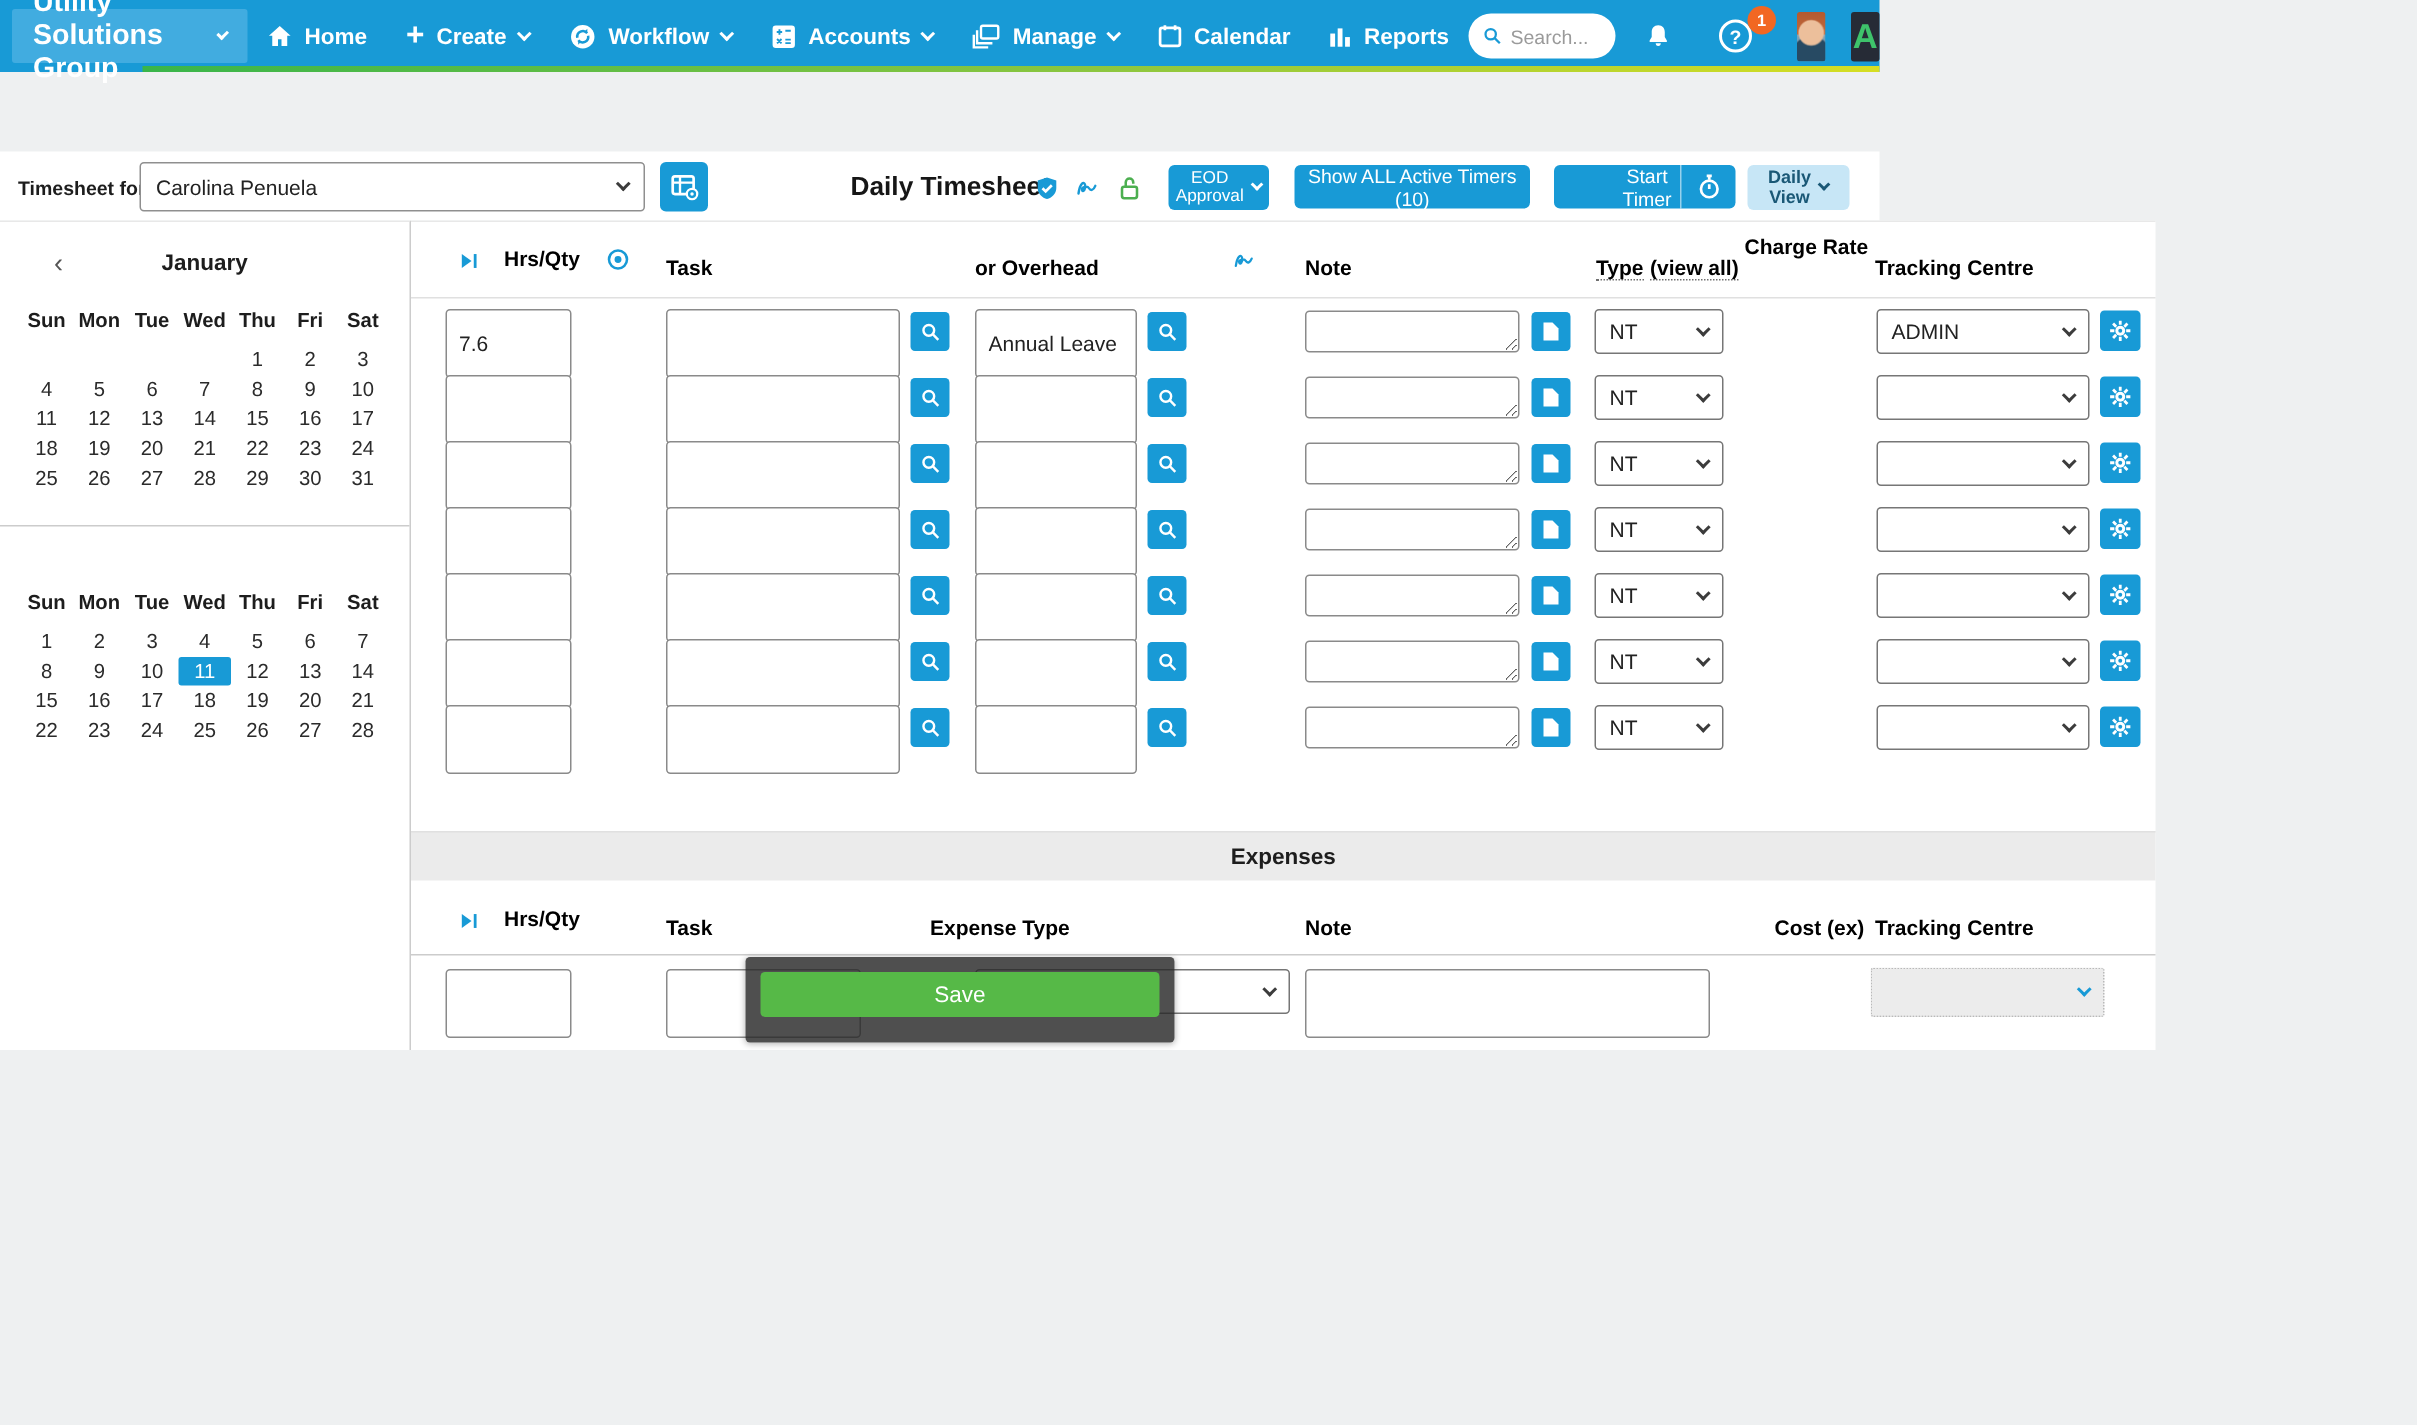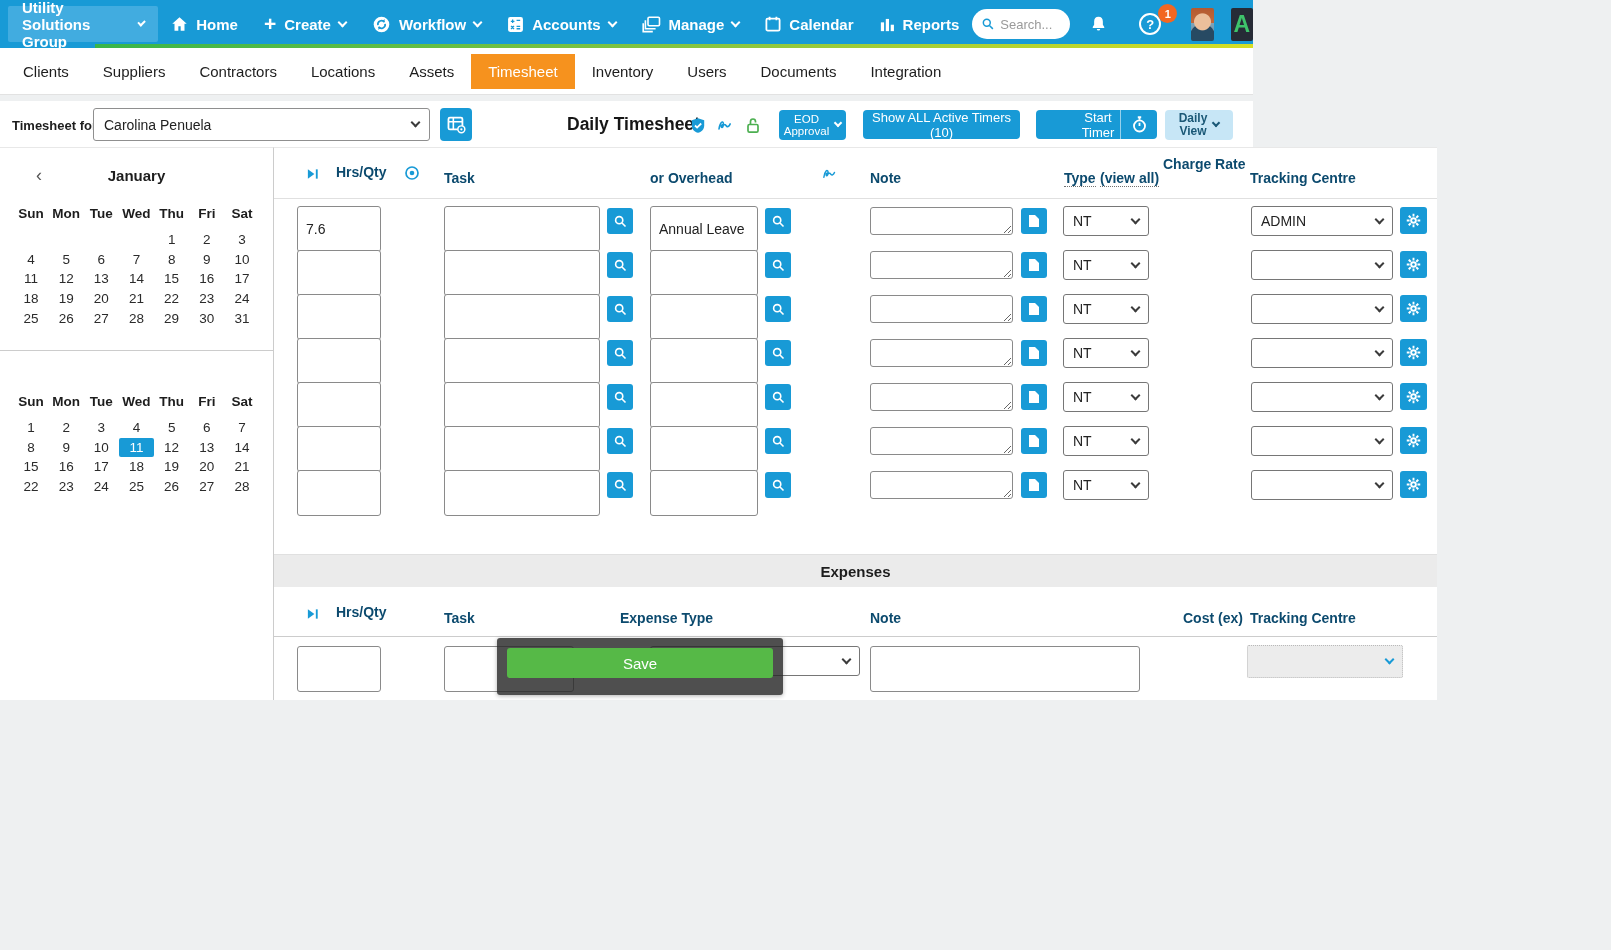--- a/index.html
+++ b/index.html
@@ -2,21 +2,21 @@
 <html><head>
 <meta charset="utf-8">
 <style>
   * { box-sizing: border-box; margin: 0; padding: 0; }
   body { margin: 0; background: #e9ebec; font-family: "Liberation Sans", "DejaVu Sans", sans-serif; }
   .page { position: relative; width: 1611px; height: 950px; background: #eef0f1; overflow: hidden; }
 
   
   .navbar { position: absolute; left: 0; top: 0; width: 1253px; height: 48px; background: #189ad6; display: flex; align-items: center; color: #fff; }
   .navstrip { position: absolute; left: 95px; right: 0; bottom: 0; height: 4px; background: linear-gradient(to right, #39b54a, #8cc63f 55%, #d6de23); }
-  .orgbox { display: flex; align-items: center; gap: 10px; background: #41ace0; height: 36px; margin-left: 8px; padding: 0 14px; border-radius: 2px; font-size: 15px; font-weight: bold; cursor: pointer; }
+  .orgbox { display: flex; align-items: center; gap: 10px; background: #41ace0; height: 36px; margin-left: 8px; padding: 0 14px; border-radius: 2px; font-size: 19px; font-weight: bold; cursor: pointer; }
   .navitem { display: flex; align-items: center; gap: 8px; padding: 0 13px; font-size: 15px; font-weight: bold; height: 44px; cursor: pointer; white-space: nowrap; }
   .navitem:first-of-type { margin-left: 14px; }
   .chev { display: inline-block; width: 7px; height: 7px; border-right: 2px solid #fff; border-bottom: 2px solid #fff; transform: rotate(45deg); margin-top: -4px; }
   .chev.dk { border-color: #3c3c3c; }
   .chev.blue { border-color: #189ad6; }
   .plus { font-size: 21px; font-weight: bold; line-height: 18px; }
   .searchbox { margin-left: auto; display: flex; align-items: center; gap: 6px; width: 98px; height: 30px; background: #fff; border-radius: 15px; padding: 0 10px; }
   .searchbox input { border: 0; outline: none; width: 60px; font-size: 13px; color: #444; background: transparent; }
   .searchbox input::placeholder { color: #9a9a9a; }
   .bell { margin-left: 20px; cursor: pointer; display: flex; }
@@ -61,21 +61,21 @@
   .cal-arrow.next { right: 26px; }
   .cal table { width: 246px; margin: 12px auto 0; border-collapse: collapse; table-layout: fixed; }
   .cal th { font-size: 13.5px; font-weight: bold; color: #1d1d1d; padding: 3px 0 9px; }
   .cal td { font-size: 13.5px; color: #2b2b2b; text-align: center; height: 19.6px; cursor: pointer; }
   .cal td.selday { background: #189ad6; color: #fff; border-radius: 2px; }
   .cal-divider { border-top: 1px solid #ccc; margin-top: 22px; }
   .cal.feb { padding-top: 28px; }
 
   
   .main { position: absolute; left: 274px; top: 147px; width: 1163px; height: 553px; background: #fff; border-top: 1px solid #e8e8e8; }
-  .th { position: absolute; font-size: 14px; font-weight: bold; color: #0c4a6e; white-space: nowrap; }
+  .th { position: absolute; font-size: 14px; font-weight: bold; color: #000000; white-space: nowrap; }
   .dotted { border-bottom: 1px dotted #707070; cursor: pointer; }
   .hicon { position: absolute; display: flex; }
   .rows { position: absolute; left: 0; top: 50px; width: 100%; border-top: 1px solid #e0e0e0; }
   .trow { position: relative; height: 44px; width: 100%; }
   .fld { position: absolute; top: 7px; height: 46px; border: 1px solid #8a8a8a; border-radius: 3px; padding: 0 8px; font-size: 14px; font-family: inherit; color: #222; background: #fff; outline: none; }
   .i-hrs { left: 23px; width: 84px; }
   .i-task { left: 170px; width: 156px; }
   .i-oh { left: 376px; width: 108px; }
   .t-note { left: 596px; width: 143px; height: 28px; top: 8px; resize: both; padding-top: 4px; }
   .sbtn { position: absolute; top: 9px; width: 26px; height: 26px; background: #189ad6; border: 0; border-radius: 3px; cursor: pointer; display: flex; align-items: center; justify-content: center; padding: 0; }
@@ -179,32 +179,20 @@
     </div>
     <div class="helpwrap">
       <div class="helpcirc">?</div>
       <div class="badge">1</div>
     </div>
     <div class="avatar"></div>
     <div class="applogo">A</div>
     <div class="navstrip"></div>
   </div>
 
-  <div class="tabbar">
-    <span class="tab">Clients</span>
-    <span class="tab">Suppliers</span>
-    <span class="tab">Contractors</span>
-    <span class="tab">Locations</span>
-    <span class="tab">Assets</span>
-    <span class="tab active">Timesheet</span>
-    <span class="tab">Inventory</span>
-    <span class="tab">Users</span>
-    <span class="tab">Documents</span>
-    <span class="tab">Integration</span>
-  </div>
 
   <div class="toolbar">
     <span class="tb-label">Timesheet for:</span>
     <div class="tb-select">
       <span>Carolina Penuela</span>
       <i class="chev dk"></i>
     </div>
     <button class="tb-iconbtn">
       <svg width="19" height="19" viewBox="0 0 18 18">
           <rect x="1.4" y="2.4" width="13.2" height="11.2" rx="1.4" fill="none" stroke="#fff" stroke-width="1.7"></rect>

